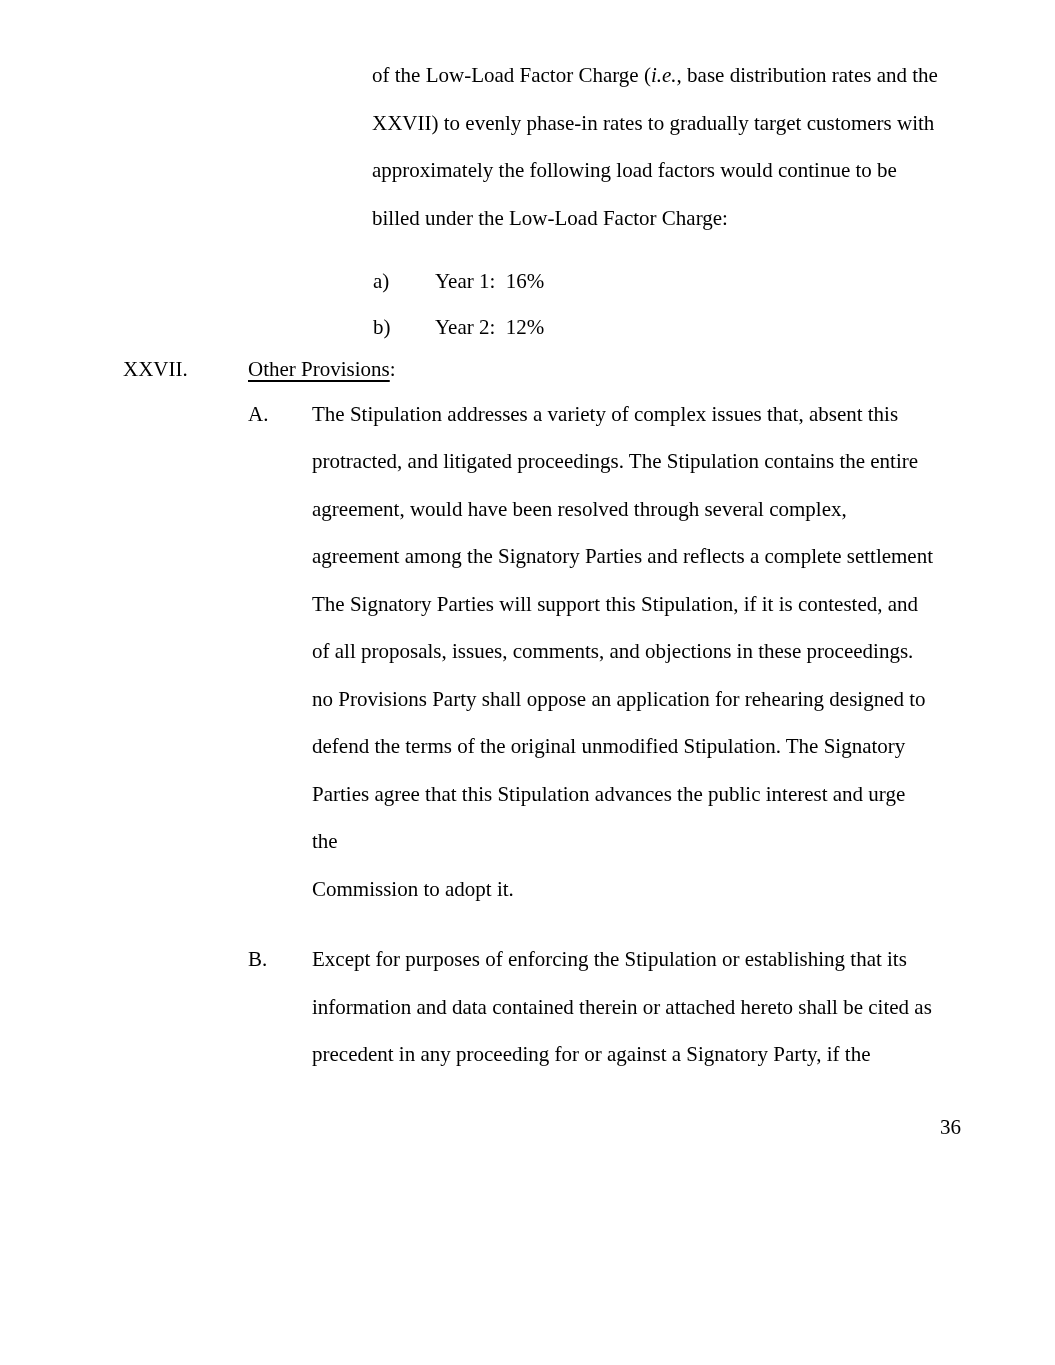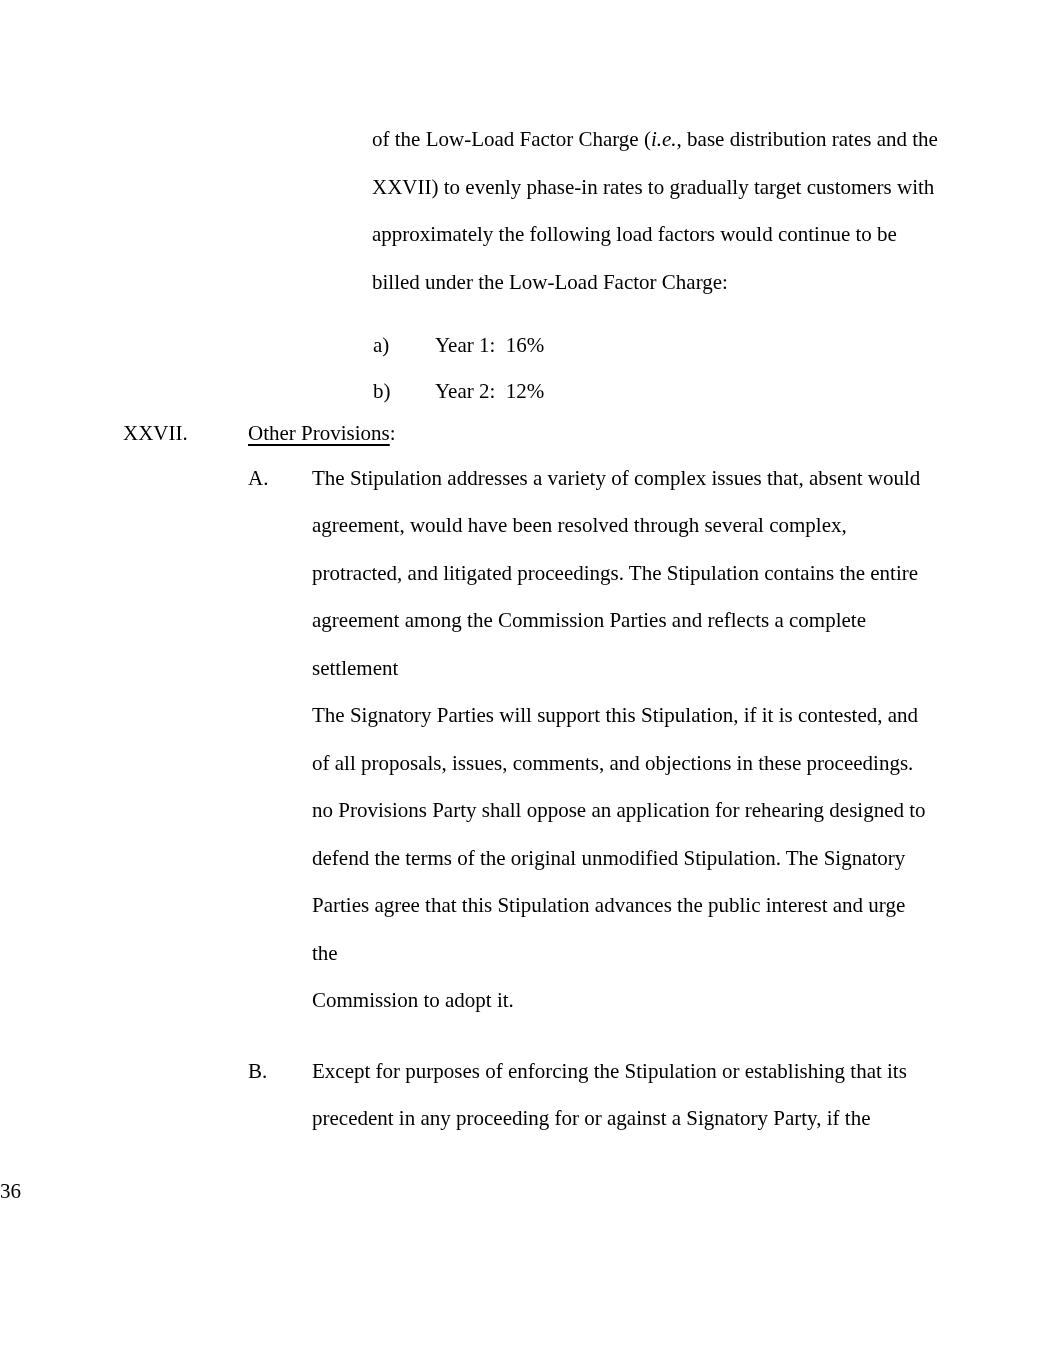--- a/index.html
+++ b/index.html
@@ -6,21 +6,21 @@
   html, body { background: #ffffff; }
   .page {
     position: relative;
     width: 1055px;
     height: 1365px;
     background: #ffffff;
     color: #000000;
     font-family: "Liberation Serif", "DejaVu Serif", serif;
     font-size: 21px;
     line-height: 47.5px;
-    padding: 116px 0 0 123px;
+    padding: 52px 0 0 123px;
     overflow: hidden;
   }
   .line, .list-text, .sub-text div { white-space: pre-wrap; }
 
   
   .para-intro { margin-left: 249px; width: 580px; }
   .italic { font-style: italic; }
 
   
   .list { margin-top: 17px; margin-left: 250px; line-height: 45.5px; }
@@ -39,21 +39,21 @@
   .sub { display: flex; margin-left: 125px; }
   .sub-a { margin-top: -3px; }
   .sub-b { margin-top: 23px; }
   .sub-letter { width: 64px; flex: none; }
   .sub-text { width: 624px; }
 
   .page-number {
     margin-top: 25px;
     margin-left: -123px;
     width: 961px;
-    text-align: left;
+    text-align: right;
   }
 </style>
 </head>
 <body>
 
 <div class="page">
 
   <div class="para-intro">
     <div class="line"><span>of the Low-Load Factor Charge (</span><span class="italic">i.e.</span><span>, base distribution rates and the</span></div>
     <div>
@@ -66,36 +66,37 @@
   <div class="list">
     <div class="list-item"><span class="list-marker">a)</span><span class="list-text">Year 1:  16%</span></div>
     <div class="list-item"><span class="list-marker">b)</span><span class="list-text">Year 2:  12%</span></div>
   </div>
 
   <div class="heading"><span class="heading-numeral">XXVII.</span><span class="heading-title">Other Provisions</span><span>:</span></div>
 
   <div class="sub sub-a">
     <div class="sub-letter">A.</div>
     <div class="sub-text">
-        <div class="line">The Stipulation addresses a variety of complex issues that, absent would</div>
+        <div class="line">The Stipulation addresses a variety of complex issues that, absent this</div>
+        <div class="line">protracted, and litigated proceedings. The Stipulation contains the entire</div>
         <div class="line">agreement, would have been resolved through several complex,</div>
-        <div class="line">protracted, and litigated proceedings. The Stipulation contains the entire</div>
-        <div class="line">agreement among the Commission Parties and reflects a complete settlement</div>
+        <div class="line">agreement among the Signatory Parties and reflects a complete settlement</div>
         <div class="line">The Signatory Parties will support this Stipulation, if it is contested, and</div>
         <div class="line">of all proposals, issues, comments, and objections in these proceedings.</div>
         <div class="line">no Provisions Party shall oppose an application for rehearing designed to</div>
         <div class="line">defend the terms of the original unmodified Stipulation. The Signatory</div>
         <div class="line">Parties agree that this Stipulation advances the public interest and urge the</div>
         <div class="line">Commission to adopt it.</div>
       </div>
   </div>
 
   <div class="sub sub-b">
     <div class="sub-letter">B.</div>
     <div class="sub-text">
         <div class="line">Except for purposes of enforcing the Stipulation or establishing that its</div>
+        <div class="line">information and data contained therein or attached hereto shall be cited as</div>
         <div class="line">precedent in any proceeding for or against a Signatory Party, if the</div>
       </div>
   </div>
 
   <div class="page-number">36</div>
 
 </div>
 
 </body></html>

